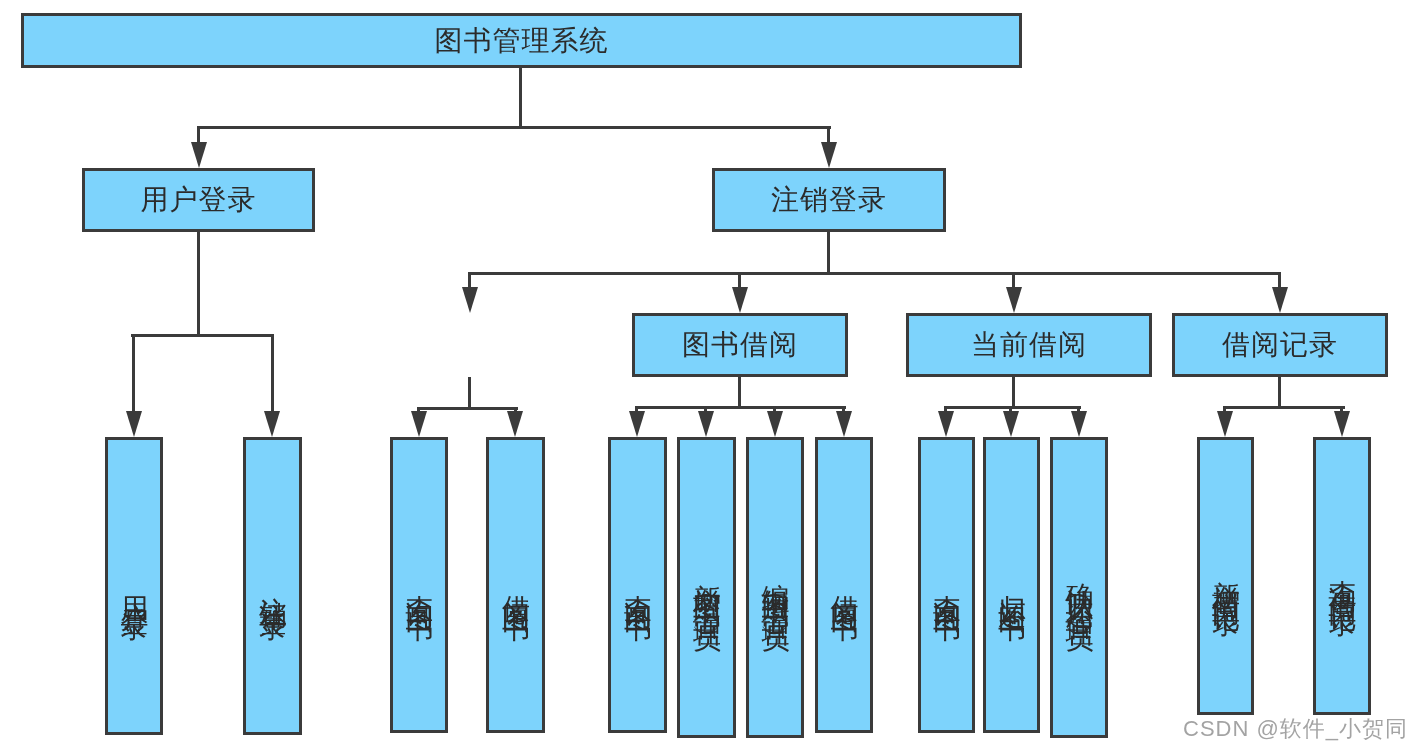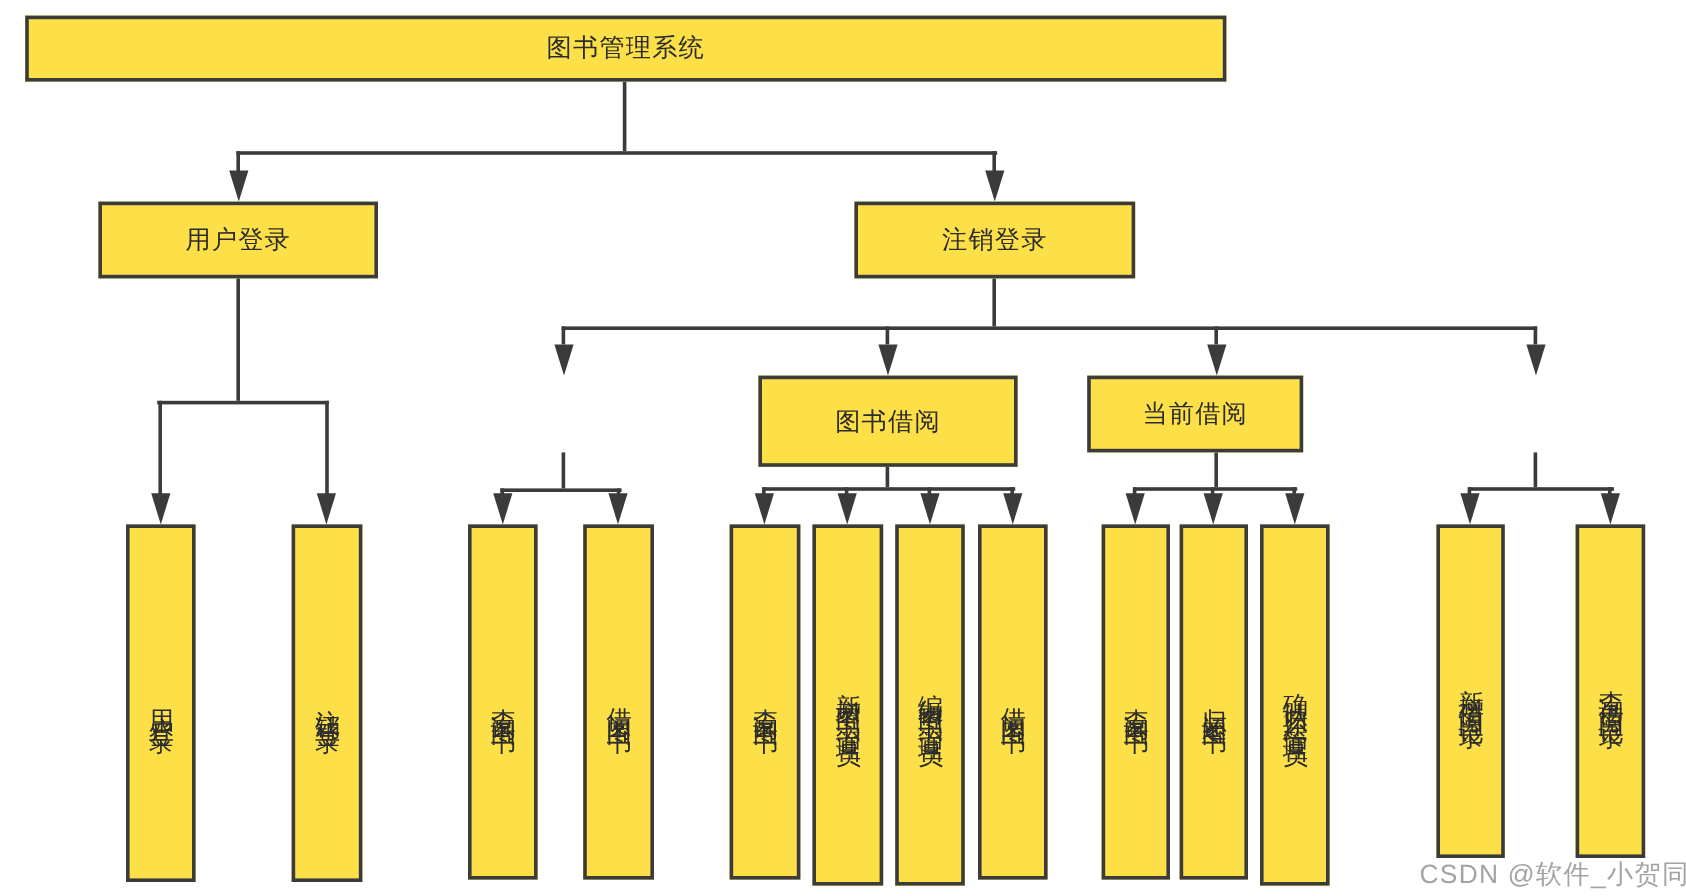--- a/index.html
+++ b/index.html
@@ -14,25 +14,25 @@
     width:1405px;height:747px;
     background:var(--background);
     overflow:hidden;
     font-family:"Liberation Sans","DejaVu Sans",sans-serif;
     color:var(--text);
   }
   .box{
     position:absolute;
     box-sizing:border-box;
     border:3px solid var(--line);
-    background:#fde047;
+    background:#7dd3fc;
     display:flex;
     align-items:center;
     justify-content:center;
-    font-size:21px;
+    font-size:28px;
     letter-spacing:1px;
     color:var(--text);
     z-index:2;
     line-height:1;
   }
   .vbox span{
     writing-mode:vertical-rl;
     text-orientation:mixed;
     letter-spacing:6px;
     line-height:1;
@@ -60,22 +60,23 @@
 </head>
 <body>
 
 <div class="canvas">
 
   <div class="box" style="left:21px;top:13px;width:1001px;height:55px">图书管理系统</div>
 
   <div class="box" style="left:82px;top:168px;width:233px;height:64px">用户登录</div>
   <div class="box" style="left:712px;top:168px;width:234px;height:64px">注销登录</div>
 
-  <div class="box" style="left:632px;top:313px;width:216px;height:76px">图书借阅</div>
-  <div class="box" style="left:906px;top:313px;width:180px;height:64px">当前借阅</div>
+  <div class="box" style="left:632px;top:313px;width:216px;height:64px">图书借阅</div>
+  <div class="box" style="left:906px;top:313px;width:246px;height:64px">当前借阅</div>
+  <div class="box" style="left:1172px;top:313px;width:216px;height:64px">借阅记录</div>
 
   <div class="box vbox" style="left:105px;top:437px;width:58px;height:298px">
       <span>用户登录</span>
     </div>
   <div class="box vbox" style="left:243px;top:437px;width:59px;height:298px">
       <span>注销登录</span>
     </div>
 
   <div class="box vbox" style="left:390px;top:437px;width:58px;height:296px">
       <span>查询图书</span>

